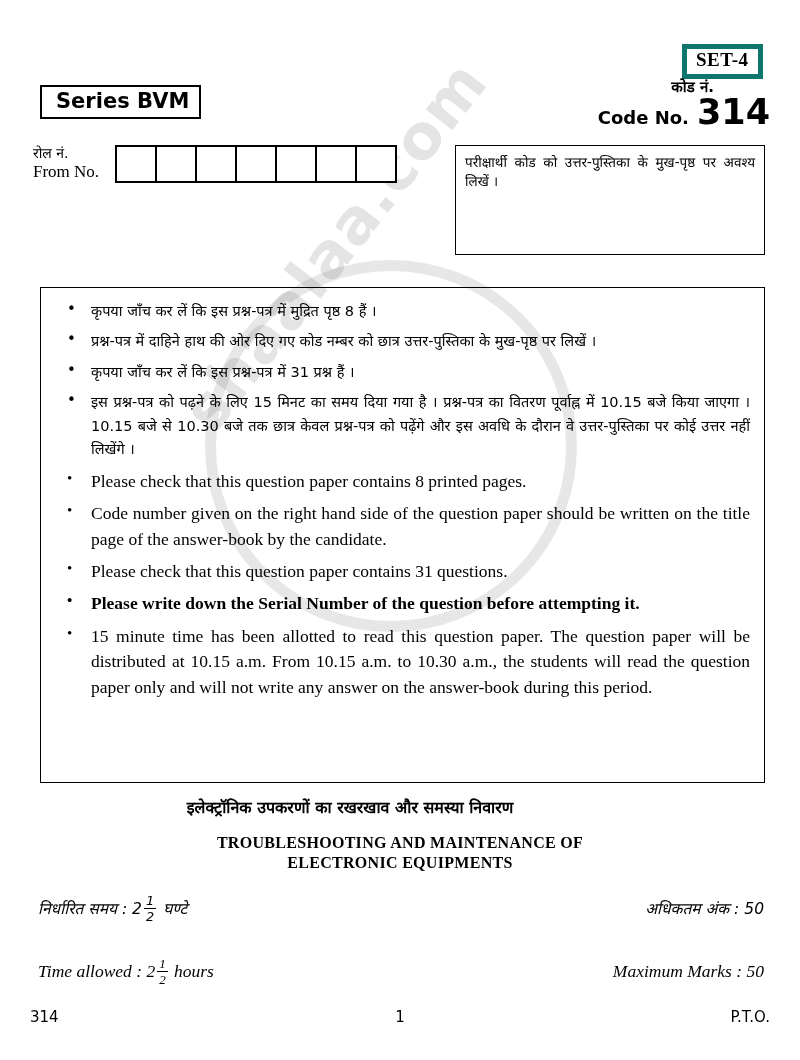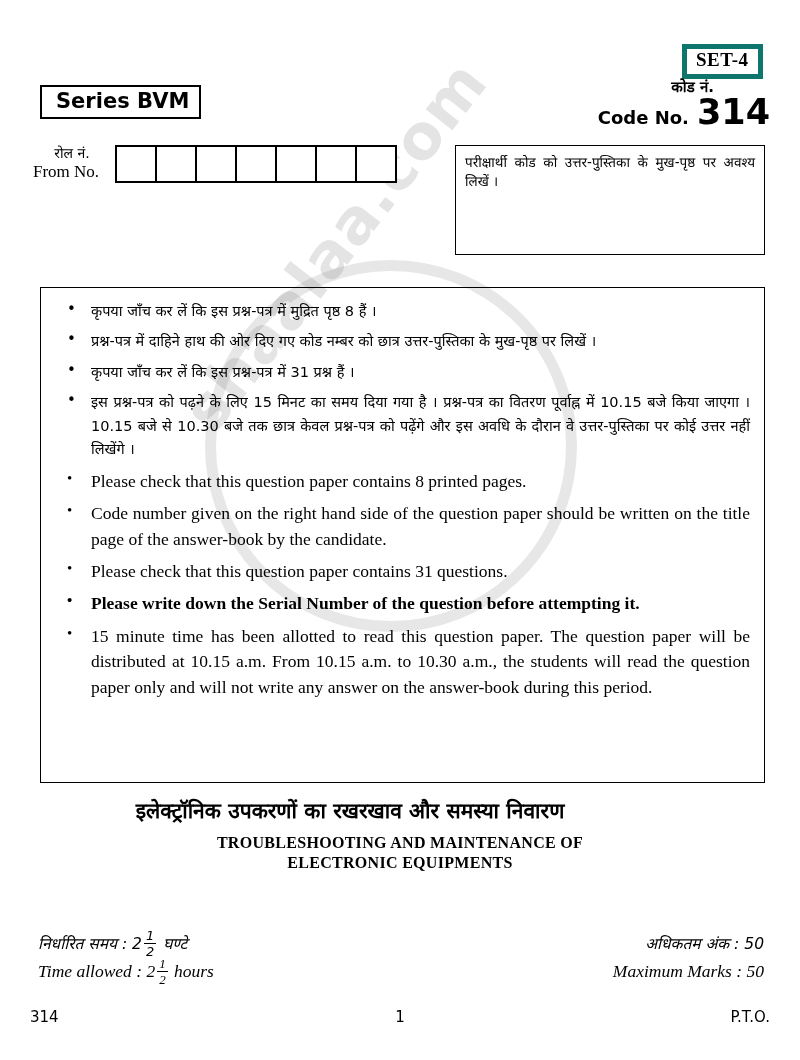--- a/index.html
+++ b/index.html
@@ -122,21 +122,20 @@
     align-items: center;
     z-index: 2;
   }
   .roll-labels {
     width: 78px;
     line-height: 1.22;
   }
   .roll-hi {
     font-family: "DejaVu Sans", sans-serif;
     font-size: 14px;
-    text-align: center;
   }
   .roll-en {
     font-family: "Liberation Serif", serif;
     font-size: 17px;
   }
   .roll-grid {
     display: flex;
     border: 2px solid #000;
     margin-left: 4px;
   }
@@ -219,21 +218,21 @@
 
   
   .title-hi {
     position: absolute;
     left: 0;
     top: 796px;
     width: 700px;
     text-align: center;
     font-family: "DejaVu Sans", sans-serif;
     font-weight: bold;
-    font-size: 21px;
+    font-size: 16px;
     z-index: 2;
   }
   .title-en {
     position: absolute;
     left: 100px;
     top: 833px;
     width: 600px;
     text-align: center;
     font-family: "Liberation Serif", serif;
     font-weight: bold;
@@ -243,21 +242,21 @@
     z-index: 2;
   }
 
   
   .meta {
     position: absolute;
     left: 38px;
     width: 726px;
     z-index: 2;
   }
-  .meta.row1 { top: 930px; text-align: center; }
+  .meta.row1 { top: 895px; text-align: center; }
   .meta.row2 { top: 958px; }
   .meta-inner {
     display: flex;
     justify-content: space-between;
     align-items: baseline;
   }
   .meta-left-hi, .meta-right-hi {
     font-family: "DejaVu Sans", sans-serif;
     font-style: italic;
     font-size: 15.5px;

